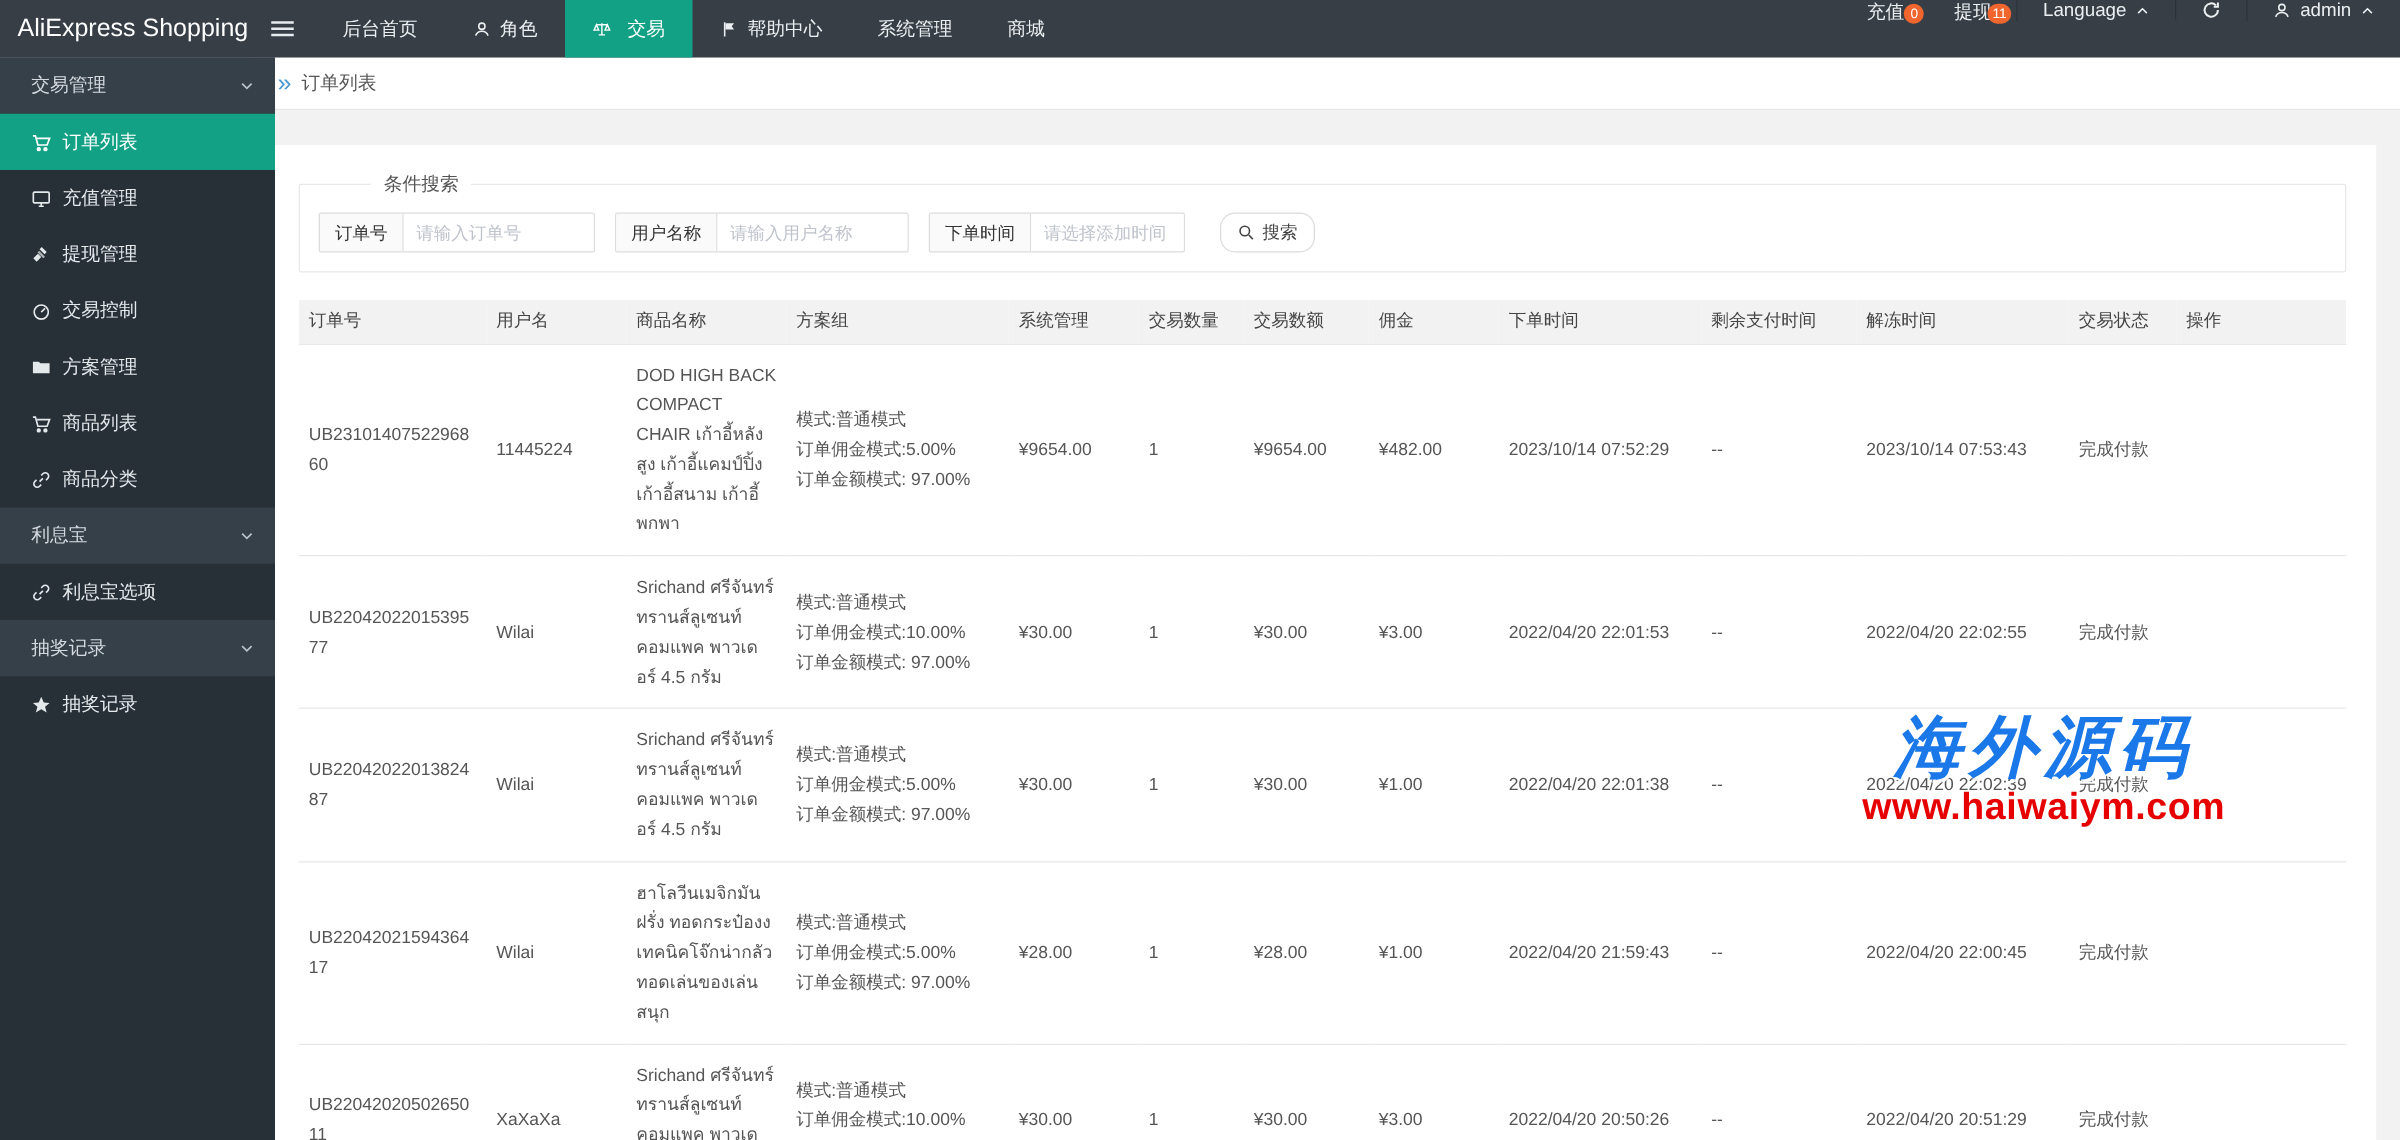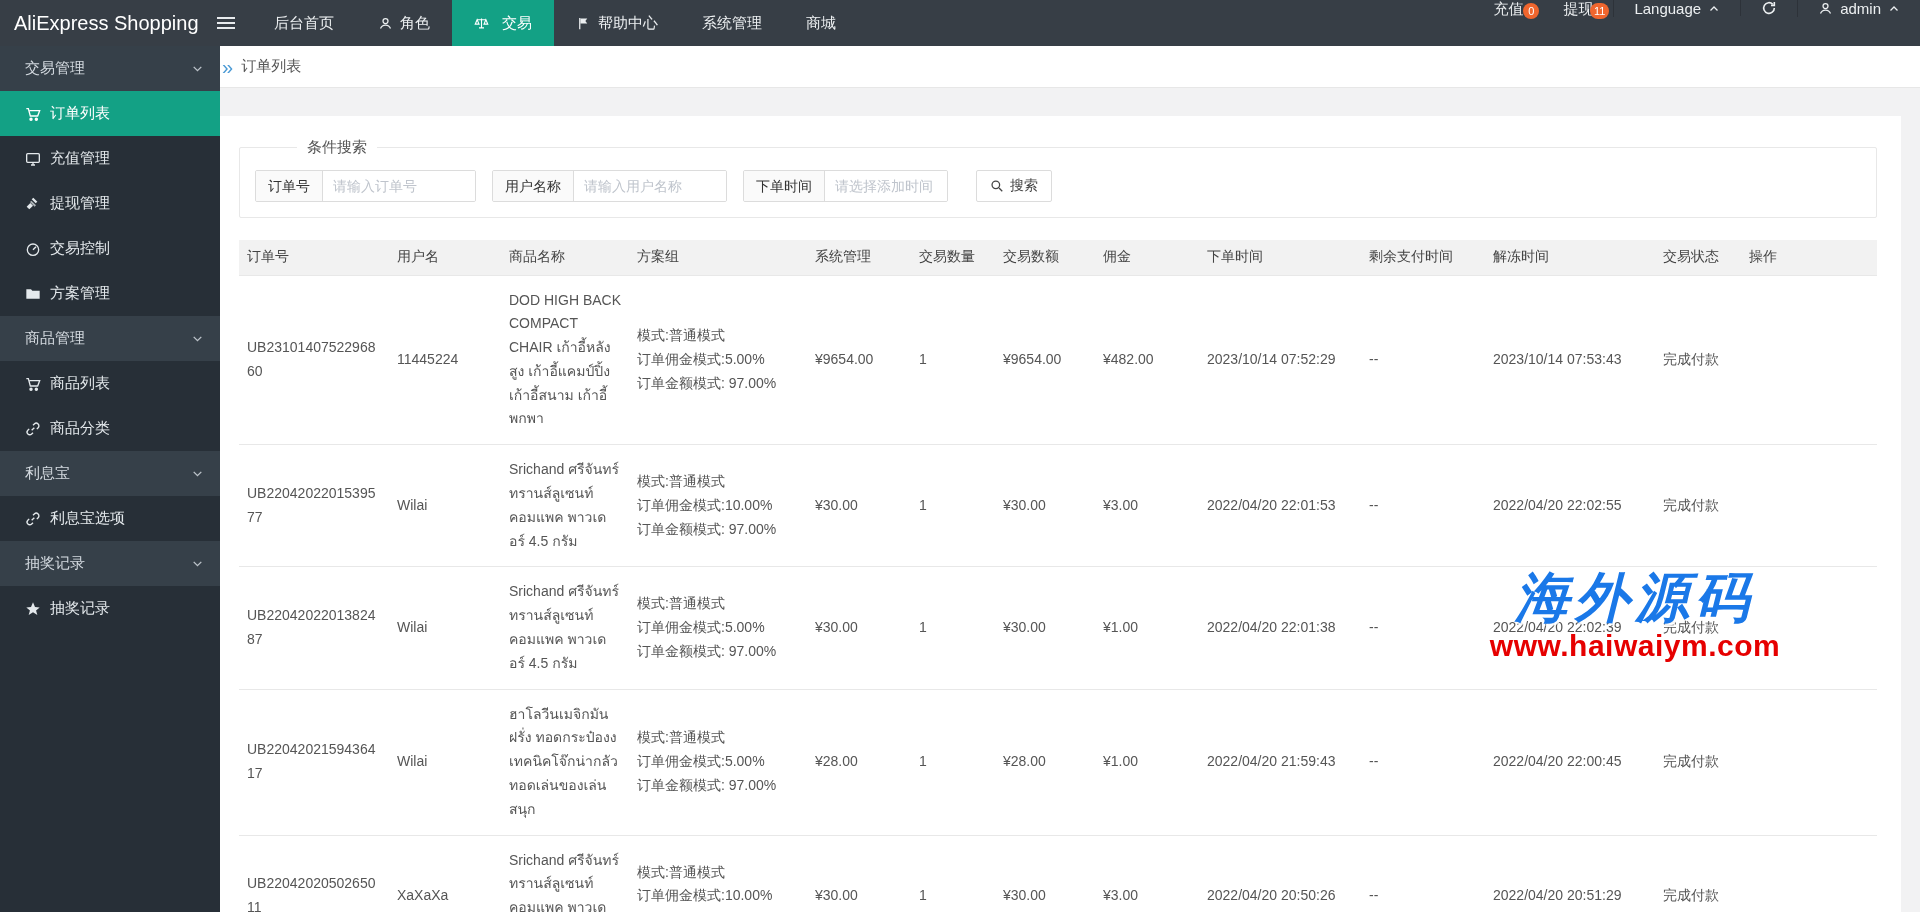--- a/index.html
+++ b/index.html
@@ -57,21 +57,21 @@
   fieldset.search-set legend { margin-left:42px; padding:0 10px; font-size:15px; color:#555; }
   .search-row { display:flex; align-items:center; gap:16px; }
   .igroup { display:flex; height:32px; border:1px solid #dcdcdc; border-radius:2px;
     overflow:hidden; background:#fff; }
   .igroup .ilabel { background:#fafafa; border-right:1px solid #dcdcdc; padding:0 12px;
     line-height:30px; font-size:14px; color:#333; white-space:nowrap; }
   .igroup input { border:none; outline:none; padding:0 10px; font-size:14px; color:#4d7c0f; }
   .igroup input::placeholder { color:#bfc4cc; }
   .w1 { width:152px; } .w2 { width:152px; } .w3 { width:122px; }
   .search-btn { display:flex; align-items:center; gap:6px; height:32px; padding:0 13px;
-    background:#fff; border:1px solid #dcdcdc; border-radius:2px; font-size:14px;
+    background:#fff; border:1px solid #dcdcdc; border-radius:12px; font-size:14px;
     color:#444; cursor:pointer; margin-left:12px; }
   .search-btn .ic { width:14px; height:14px; }
 
   
   table.orders { width:100%; margin-top:22px; border-collapse:collapse;
     table-layout:fixed; font-size:14px; color:#555; }
   table.orders th { background:#f2f2f2; height:35px; font-weight:normal;
     text-align:left; padding:0 8px; color:#444; border-bottom:1px solid #e8e8e8;
     white-space:nowrap; overflow:hidden; }
   table.orders td { padding:13px 8px; border-bottom:1px solid #e8e8e8;
@@ -223,29 +223,20 @@
       </span>
     <span>交易控制</span>
   </div>
   <div class="side-item">
     <span class="ic">
         <svg viewBox="0 0 24 24" fill="currentColor">
           <path d="M2 5h7l2 2h11v12H2z"></path>
         </svg>
       </span>
     <span>方案管理</span>
-  </div>
-  <div class="side-group">
-    <span>商品管理</span>
-      <span class="grow"></span>
-    <span class="chev">
-        <svg viewBox="0 0 24 24" fill="none" stroke="currentColor" stroke-width="2.5">
-          <path d="M5 9l7 7 7-7"></path>
-        </svg>
-      </span>
   </div>
   <div class="side-item">
     <span class="ic">
         <svg viewBox="0 0 24 24" fill="none" stroke="currentColor" stroke-width="2">
           <path d="M2 4h3l3 11h11l3-8H7"></path>
           <circle cx="9" cy="20" r="1.6" fill="currentColor"></circle>
           <circle cx="17" cy="20" r="1.6" fill="currentColor"></circle>
         </svg>
       </span>
     <span>商品列表</span>

